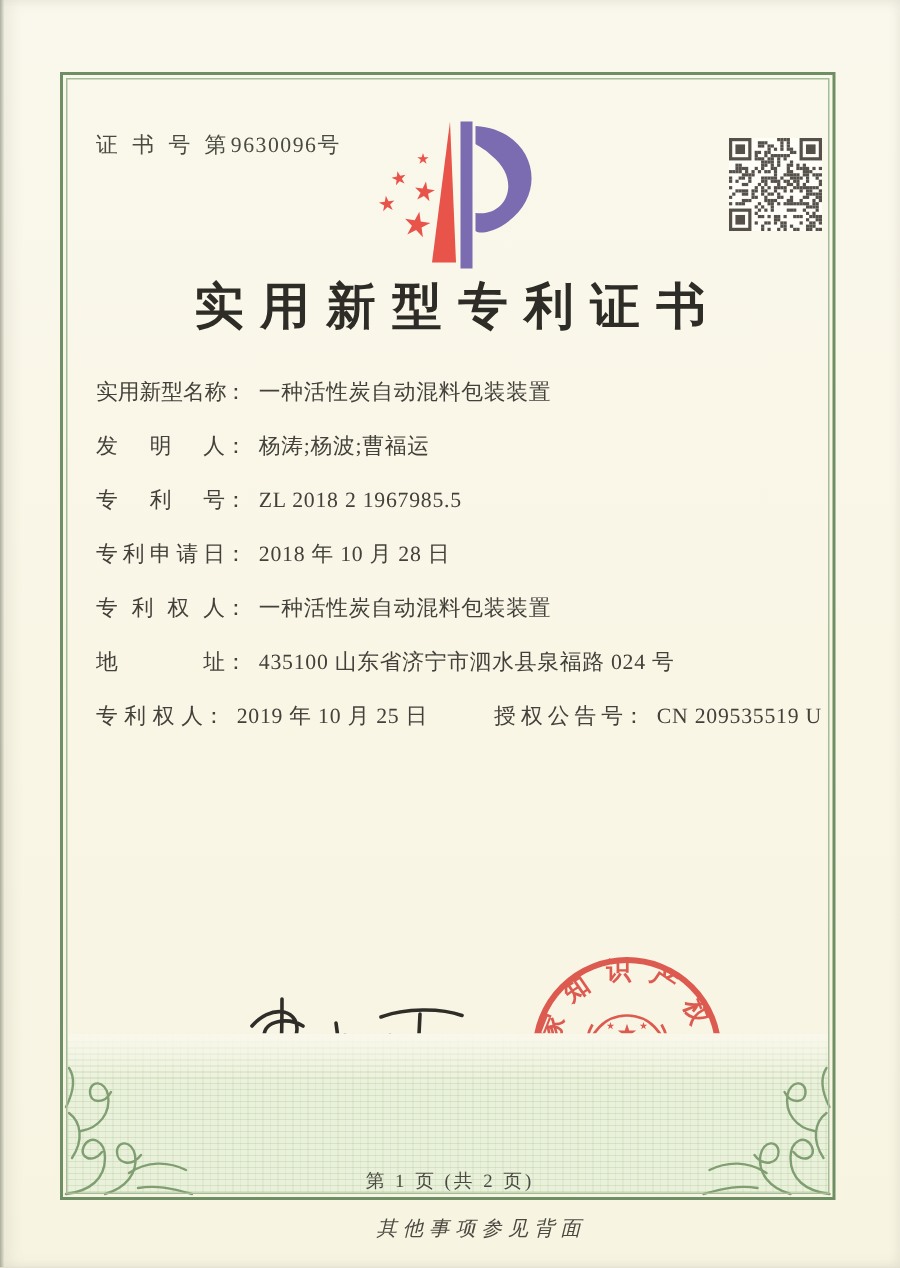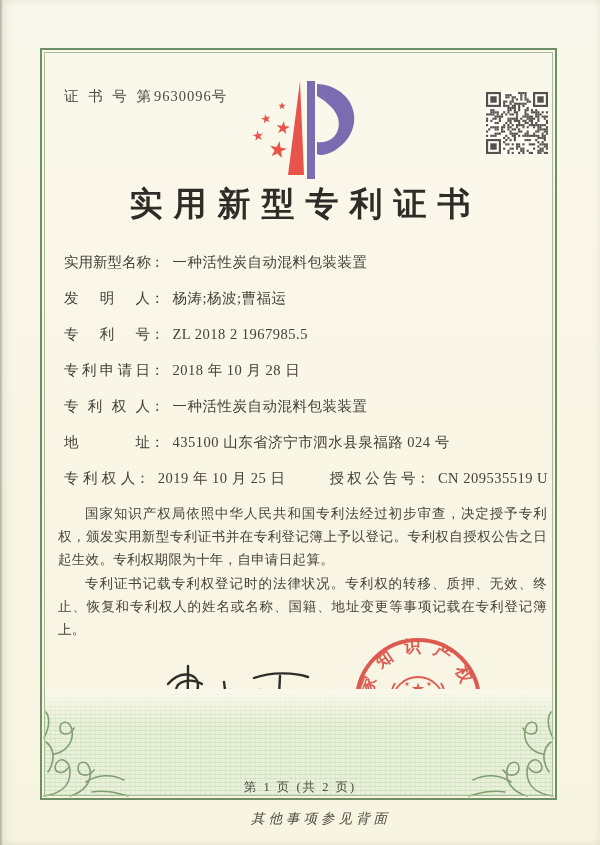--- a/index.html
+++ b/index.html
@@ -430,24 +430,20 @@
         <span class="colon">：</span>
         <span class="fvalue">2019 年 10 月 25 日</span>
       <span class="pair2">
         <span class="flabel">授权公告号</span>
           <span class="colon">：</span>
           <span class="fvalue">CN 209535519 U</span>
       </span>
     </div>
   </div>
 
-  <div class="paras">
-    <p>国家知识产权局依照中华人民共和国专利法经过初步审查，决定授予专利权，颁发实用新型专利证书并在专利登记簿上予以登记。专利权自授权公告之日起生效。专利权期限为十年，自申请日起算。</p>
-    <p>专利证书记载专利权登记时的法律状况。专利权的转移、质押、无效、终止、恢复和专利权人的姓名或名称、国籍、地址变更等事项记载在专利登记簿上。</p>
-  </div>
 
   <div class="director">
     <div>局长</div>
     <div>申长雨</div>
   </div>
 
   <svg class="signature" viewBox="0 0 182 96">
     <g fill="none" stroke="#2f2d28" stroke-width="2.4" stroke-linecap="round" stroke-linejoin="round">
       <path d="M22,24 C34,10 52,12 52,26 C52,40 30,44 30,31 C30,20 46,18 56,24"></path>
       <path d="M42,6 C42,26 41,56 39,70 C38,80 42,84 50,78"></path>

